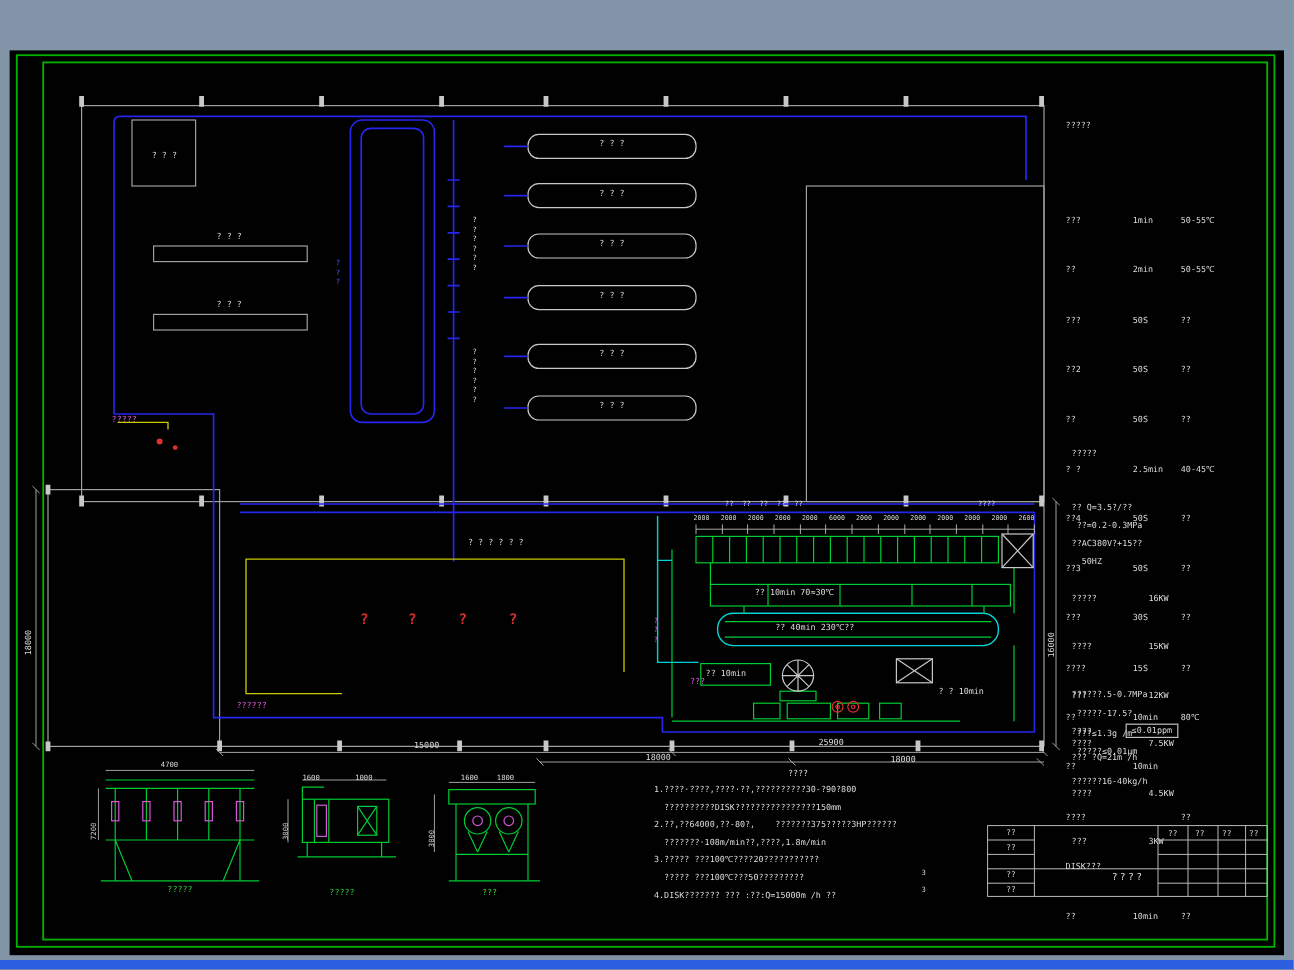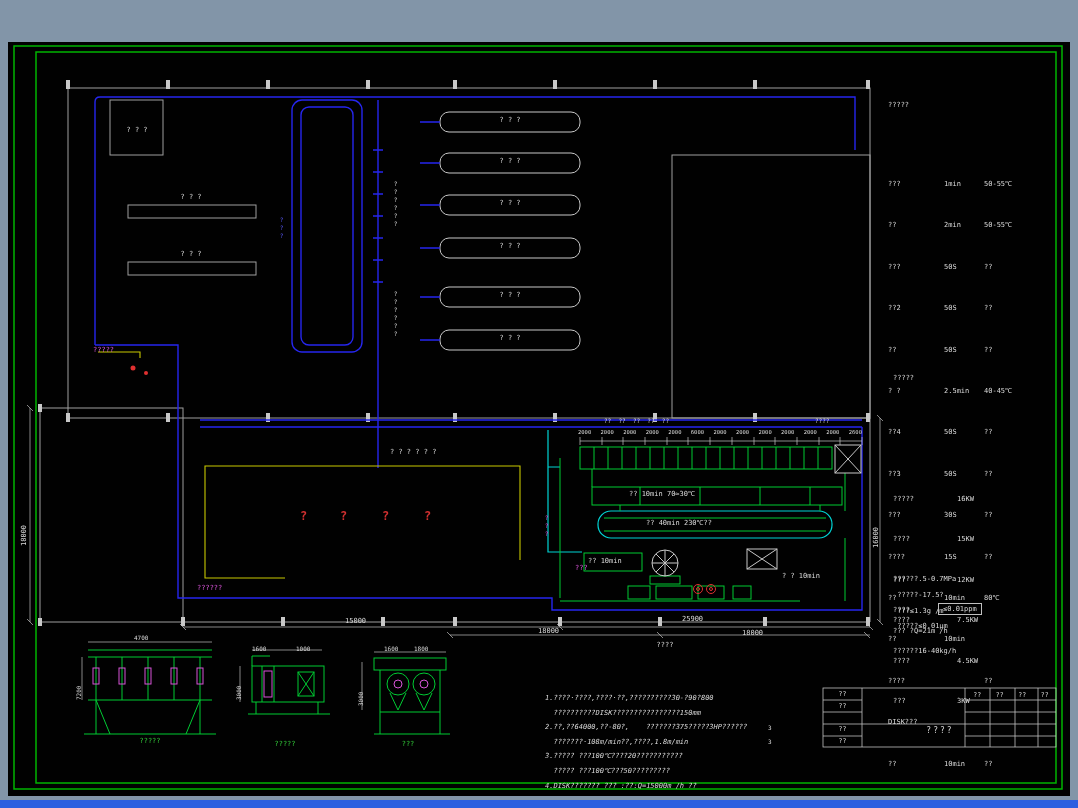--- a/index.html
+++ b/index.html
@@ -322,20 +322,23 @@
       
         <div class="proc-row">
           <span class="c1">??</span>
           <span class="c2">40min</span>
           <span class="c3">80℃</span>
         </div>
       </div>
   </div>
 
   <div class="lbl" style="left:893px;top:374px;">?????</div>
+  <div class="lbl list-block" style="left:893px;top:389px;">
+    
+  <div>?? Q=3.5?/??</div><div> ??=0.2-0.3MPa</div><div>??AC380V?+15??</div><div>  50HZ</div></div>
   <div class="lbl" style="left:893px;top:457px;">
     
   
       <div class="prow">
         <span class="pname">?????</span>
         <span>16KW</span>
       </div>
     
       <div class="prow">
         <span class="pname">????</span>
@@ -364,21 +367,21 @@
     </div>
   <div class="lbl air-block" style="left:893px;top:545px;">
     
   <div>??????.5-0.7MPa</div><div> ?????-17.5?</div><div> ???≤1.3g /m</div><div> ?????≤0.01μm</div></div>
   <div class="lbl" style="left:893px;top:606px;">????</div>
   <div class="purity-box">≤0.01ppm</div>
   <div class="lbl" style="left:893px;top:627px;">??? ?Q=21m /h</div>
   <div class="lbl" style="left:893px;top:647px;">??????16-40kg/h</div>
 
   <div class="lbl c" style="left:545px;top:641px;width:240px;">????</div>
-  <div class="lbl notes-lines" style="left:545px;top:664px;font-style:italic;">
+  <div class="lbl notes-lines" style="left:545px;top:624px;">
     
   <div>1.????·????,????·??,??????????30-?90?800</div><div>  ??????????DISK????????????????150mm</div><div>2.??,??64000,??-80?,    ???????375?????3HP??????</div><div>  ???????·108m/min??,????,1.8m/min</div><div>3.????? ???100℃????20???????????</div><div>  ????? ???100℃???50?????????</div><div>4.DISK??????? ??? :??:Q=15000m /h ??</div></div>
   <div class="lbl s6" style="left:768px;top:723px;">3</div>
   <div class="lbl s6" style="left:768px;top:737px;">3</div>
 
   <div class="tb-lrows" style="position:absolute;left:823px;top:689px;width:39px;">
 
   <div>??</div>
       <div>??</div>
       <div></div>

